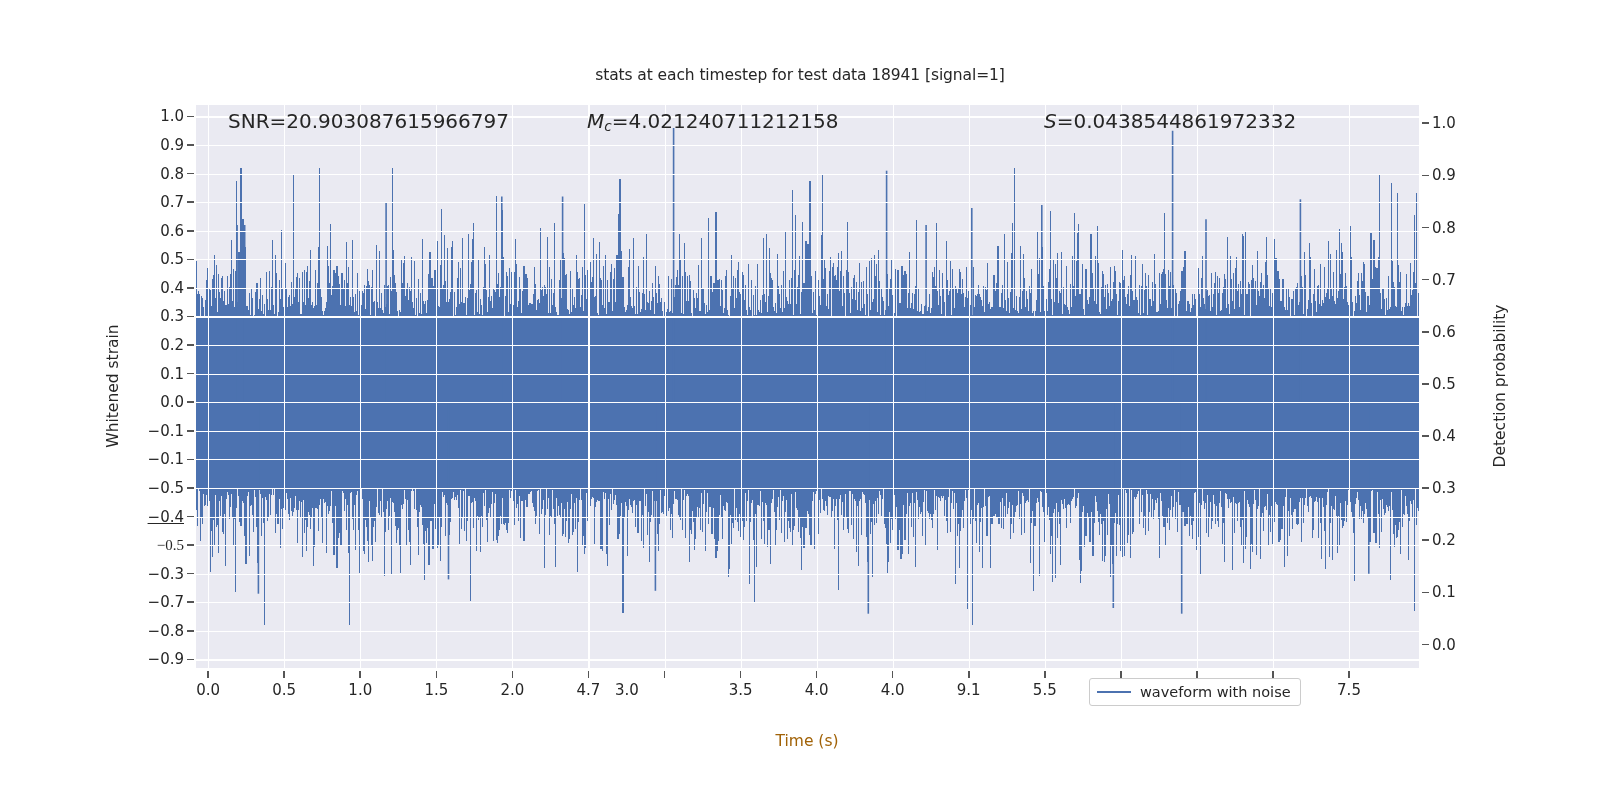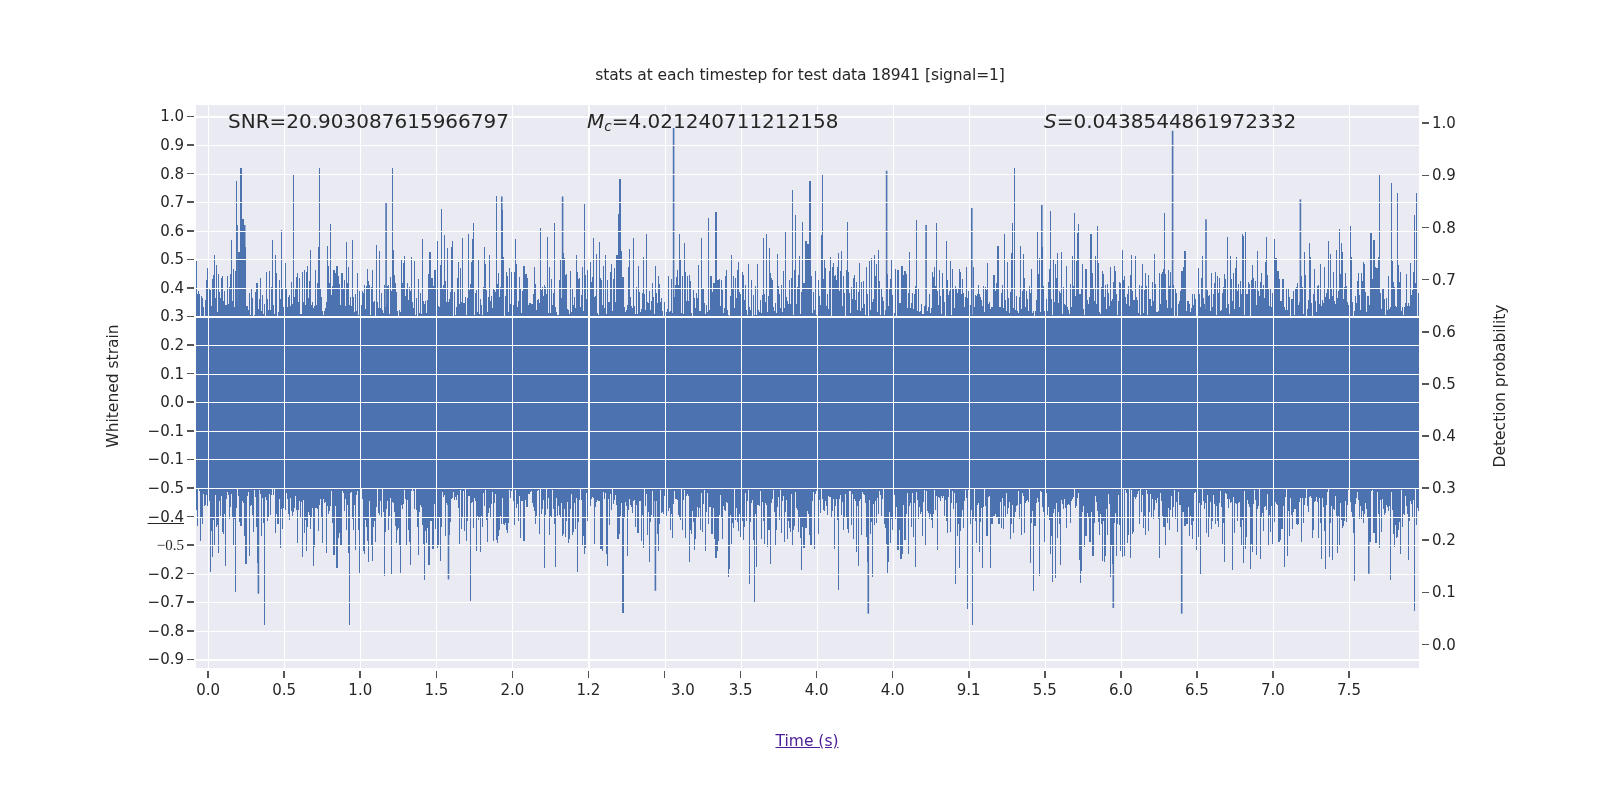--- a/index.html
+++ b/index.html
@@ -88,23 +88,22 @@
     position: absolute;
     left: 1500px; top: 386px;
     transform: translate(-50%, -50%) rotate(-90deg);
     font-size: 15.5px; color: #262626;
     white-space: nowrap;
   }
   #xlabel {
     position: absolute;
     left: 807px; top: 732px;
     transform: translateX(-50%);
-    font-size: 15.5px; color: #4c1d95;
+    font-size: 15.5px; color: #a16207;
     white-space: nowrap;
-    text-decoration: underline;
   }
 
   
   #legend {
     position: absolute;
     left: 1089px; top: 678px;
     background: #ffffff;
     border: 1px solid #cccccc;
     border-radius: 3px;
     padding: 5px 9px 5px 7px;
@@ -235,21 +234,21 @@
       <div class="ytick-left" style="left: 124px; top: 430.797px; right: auto;">−0.1</div>
       <div class="tickmark y" style="left: 187px; top: 429.997px;"></div>
       <div class="ytick-left" style="left: 124px; top: 459.376px; right: auto;">−0.1</div>
       <div class="tickmark y" style="left: 187px; top: 458.576px;"></div>
       <div class="ytick-left" style="left: 124px; top: 487.954px; right: auto;">−0.5</div>
       <div class="tickmark y" style="left: 187px; top: 487.154px;"></div>
       <div class="ytick-left" style="left: 124px; top: 516.533px; right: auto; text-decoration: underline;">−0.4</div>
       <div class="tickmark y" style="left: 187px; top: 515.733px;"></div>
       <div class="ytick-left" style="left: 124px; top: 545.112px; right: auto; font-family: Liberation Serif, serif;">−0.5</div>
       <div class="tickmark y" style="left: 187px; top: 544.312px;"></div>
-      <div class="ytick-left" style="left: 124px; top: 573.69px; right: auto;">−0.2</div>
+      <div class="ytick-left" style="left: 124px; top: 573.69px; right: auto;">−0.3</div>
       <div class="tickmark y" style="left: 187px; top: 572.89px;"></div>
       <div class="ytick-left" style="left: 124px; top: 602.269px; right: auto;">−0.7</div>
       <div class="tickmark y" style="left: 187px; top: 601.469px;"></div>
       <div class="ytick-left" style="left: 124px; top: 630.848px; right: auto;">−0.8</div>
       <div class="tickmark y" style="left: 187px; top: 630.048px;"></div>
       <div class="ytick-left" style="left: 124px; top: 659.426px; right: auto;">−0.9</div>
       <div class="tickmark y" style="left: 187px; top: 658.626px;"></div>
       <div class="ytick-right" style="left: 1432px; top: 123.245px;">1.0</div>
       <div class="tickmark y" style="left: 1422px; top: 122.445px;"></div>
       <div class="ytick-right" style="left: 1432px; top: 175.375px;">0.9</div>
@@ -275,23 +274,23 @@
       <div class="xtick" style="left: 208.169px; top: 681px;">0.0</div>
       <div class="tickmark x" style="left: 207.369px; top: 671px;"></div>
       <div class="xtick" style="left: 284.226px; top: 681px;">0.5</div>
       <div class="tickmark x" style="left: 283.426px; top: 671px;"></div>
       <div class="xtick" style="left: 360.284px; top: 681px;">1.0</div>
       <div class="tickmark x" style="left: 359.484px; top: 671px;"></div>
       <div class="xtick" style="left: 436.341px; top: 681px;">1.5</div>
       <div class="tickmark x" style="left: 435.541px; top: 671px;"></div>
       <div class="xtick" style="left: 512.398px; top: 681px;">2.0</div>
       <div class="tickmark x" style="left: 511.598px; top: 671px;"></div>
-      <div class="xtick" style="left: 588.455px; top: 681px;">1.2</div>
+      <div class="xtick" style="left: 588.455px; top: 681px;">4.7</div>
       <div class="tickmark x" style="left: 587.655px; top: 671px;"></div>
-      <div class="xtick" style="left: 683px; top: 681px; text-align: center;">3.0</div>
+      <div class="xtick" style="left: 627px; top: 681px; text-align: center;">3.0</div>
       <div class="tickmark x" style="left: 663.712px; top: 671px;"></div>
       <div class="xtick" style="left: 740.57px; top: 681px;">3.5</div>
       <div class="tickmark x" style="left: 739.77px; top: 671px;"></div>
       <div class="xtick" style="left: 816.627px; top: 681px;">4.0</div>
       <div class="tickmark x" style="left: 815.827px; top: 671px;"></div>
       <div class="xtick" style="left: 892.684px; top: 681px;">4.0</div>
       <div class="tickmark x" style="left: 891.884px; top: 671px;"></div>
       <div class="xtick" style="left: 968.741px; top: 681px;">9.1</div>
       <div class="tickmark x" style="left: 967.941px; top: 671px;"></div>
       <div class="xtick" style="left: 1044.8px; top: 681px;">5.5</div>
@@ -303,14 +302,18 @@
       <div class="xtick" style="left: 1272.97px; top: 681px;">7.0</div>
       <div class="tickmark x" style="left: 1272.17px; top: 671px;"></div>
       <div class="xtick" style="left: 1349.03px; top: 681px;">7.5</div>
       <div class="tickmark x" style="left: 1348.23px; top: 671px;"></div>
     </div>
 
   <div id="ylabel-left">Whitened strain</div>
   <div id="ylabel-right">Detection probability</div>
   <div id="xlabel">Time (s)</div>
 
+  <div id="legend">
+    <span class="swatch"></span>
+    <span>waveform with noise</span>
+  </div>
 
 </div>
 
 </body></html>

